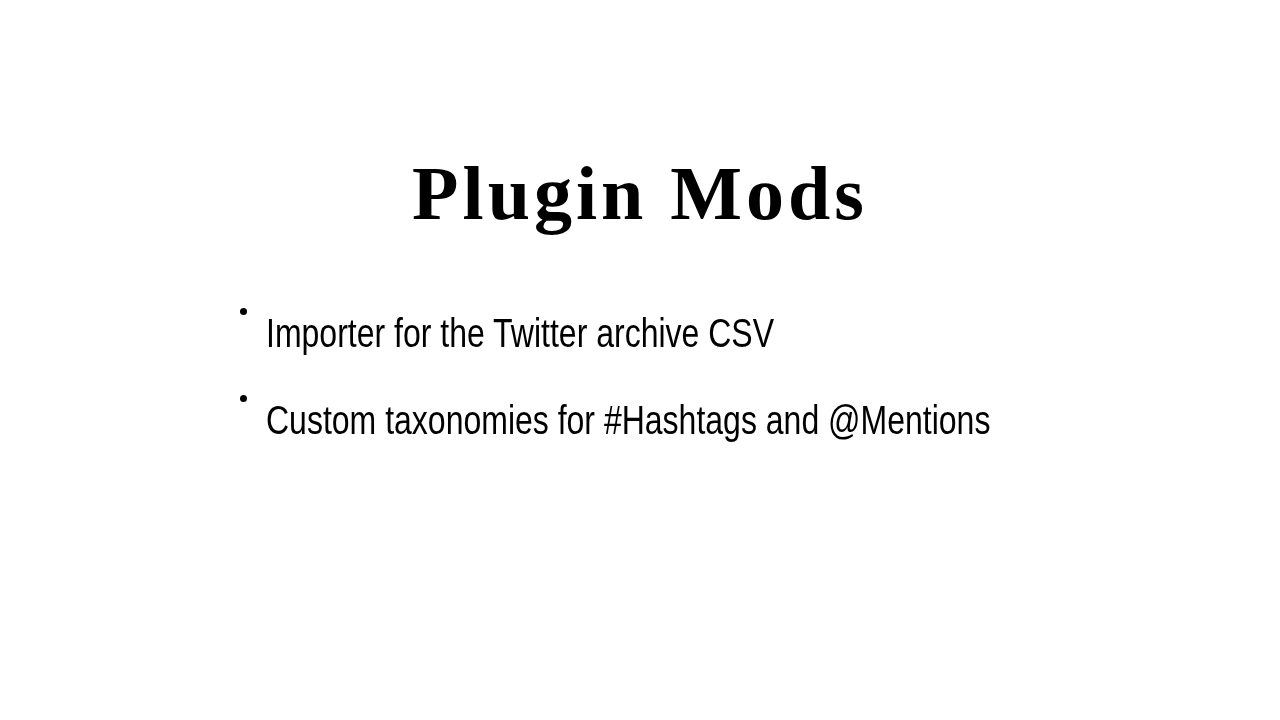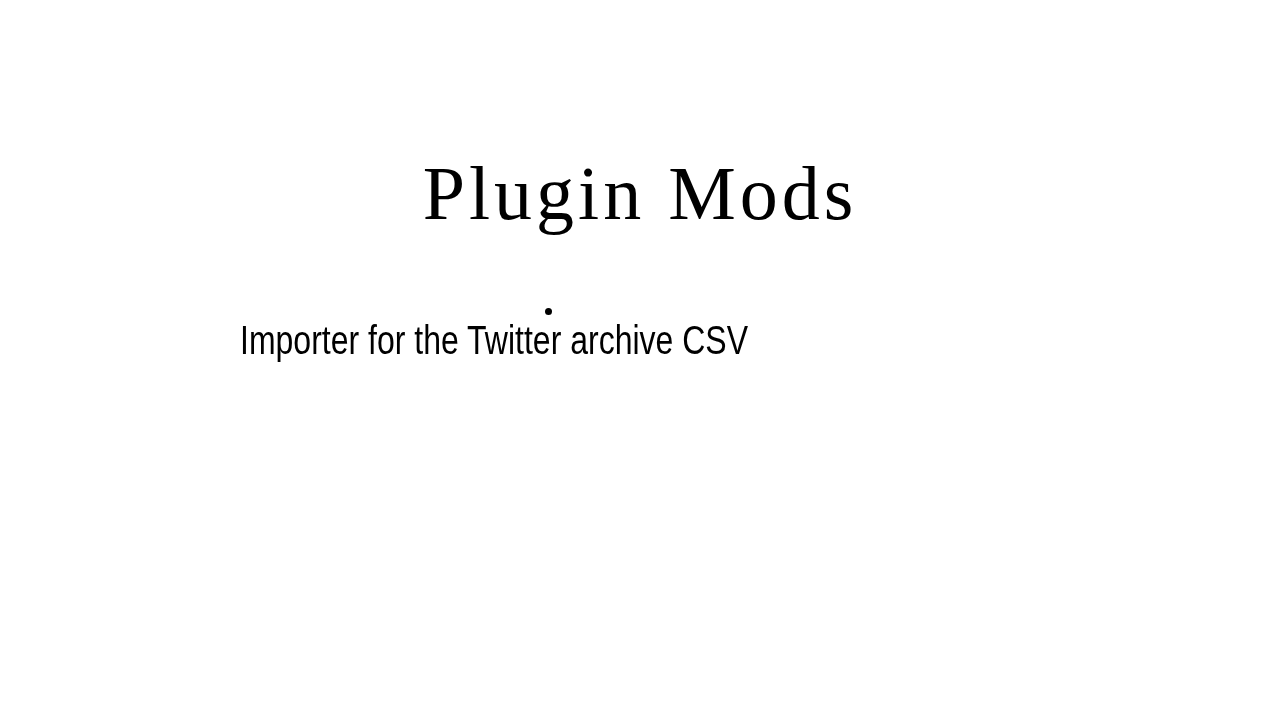--- a/index.html
+++ b/index.html
@@ -19,39 +19,37 @@
     font-family: "Liberation Sans", sans-serif;
     color: var(--text);
   }
   .title {
     position: absolute;
     top: 148px;
     left: 0;
     width: 100%;
     text-align: center;
     font-family: "Liberation Serif", "DejaVu Serif", serif;
-    font-weight: 400;
+    font-weight: 700;
     font-size: 76px;
     line-height: 90px;
     letter-spacing: 4px;
     color: var(--text);
     white-space: nowrap;
   }
   .bullets {
     position: absolute;
     top: 308px;
     left: 240px;
     list-style: none;
   }
   .bullet-item {
     display: flex;
-    align-items: center;
     height: 50px;
     margin-bottom: 37px;
-    flex-direction: column;
   }
   .bullet-dot {
     flex: none;
     width: 7px;
     height: 7px;
     border-radius: 50%;
     background: var(--text);
     margin-right: 19px;
   }
   .bullet-text {
@@ -69,14 +67,18 @@
 <body>
 
 <div class="slide">
   <h1 class="title">Plugin Mods</h1>
 
   <ul class="bullets">
     <li class="bullet-item">
       <span class="bullet-dot"></span>
       <span class="bullet-text">Importer for the Twitter archive CSV</span>
     </li>
+    <li class="bullet-item">
+      <span class="bullet-dot"></span>
+      <span class="bullet-text">Custom taxonomies for #Hashtags and @Mentions</span>
+    </li>
   </ul>
 </div>
 
 </body></html>

